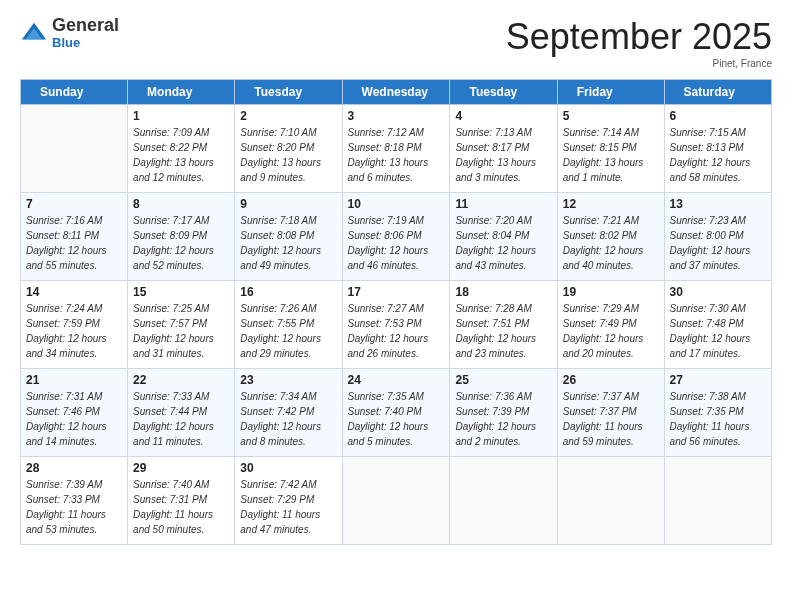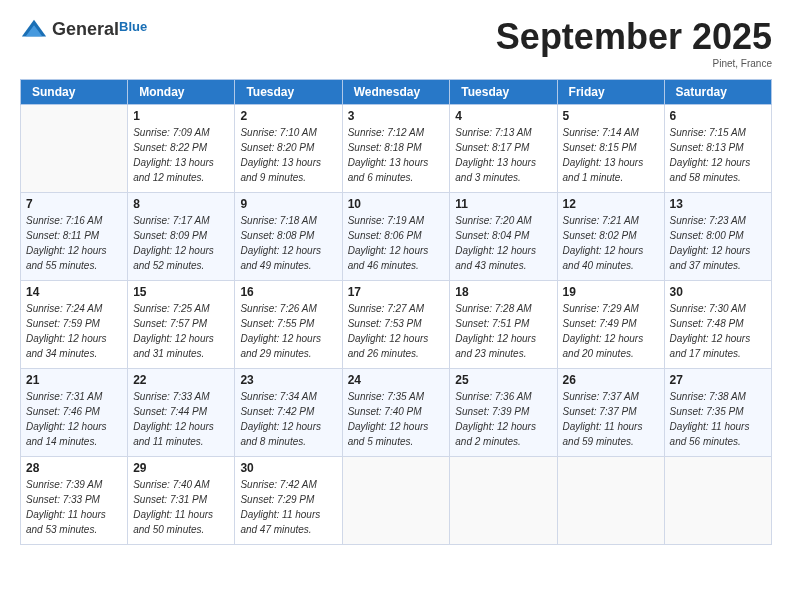--- a/index.html
+++ b/index.html
@@ -21,21 +21,21 @@
       align-items: flex-start;
       margin-bottom: 10px;
     }
     .logo {
       display: flex;
       align-items: center;
       gap: 4px;
     }
     .logo-text {
       display: flex;
-      flex-direction: row;
+      flex-direction: column;
       line-height: 1.1;
     }
     .logo-general {
       font-size: 18px;
       font-weight: bold;
       color: #333;
     }
     .logo-blue {
       font-size: 13px;
       font-weight: bold;
@@ -43,37 +43,37 @@
     }
     .logo-icon {
       width: 28px;
       height: 28px;
     }
     .title-block {
       text-align: right;
     }
     .month-title {
       font-size: 36px;
-      font-weight: bold;
+      font-weight: normal;
       color: #222;
     }
     .location {
       font-size: 10px;
       color: #555;
     }
     .calendar {
       width: 100%;
       border-collapse: collapse;
       font-size: 10.5px;
     }
     .calendar th {
       background-color: #2878c8;
       color: #fff;
       text-align: left;
-      padding: 5px 11px;
+      padding: 5px 19px;
       font-size: 12px;
       font-weight: bold;
       border: 1px solid #b0c8e8;
     }
     .calendar td {
       vertical-align: top;
       padding: 4px 5px;
       border: 1px solid #d0d8e8;
       width: 108px;
       height: 88px;

